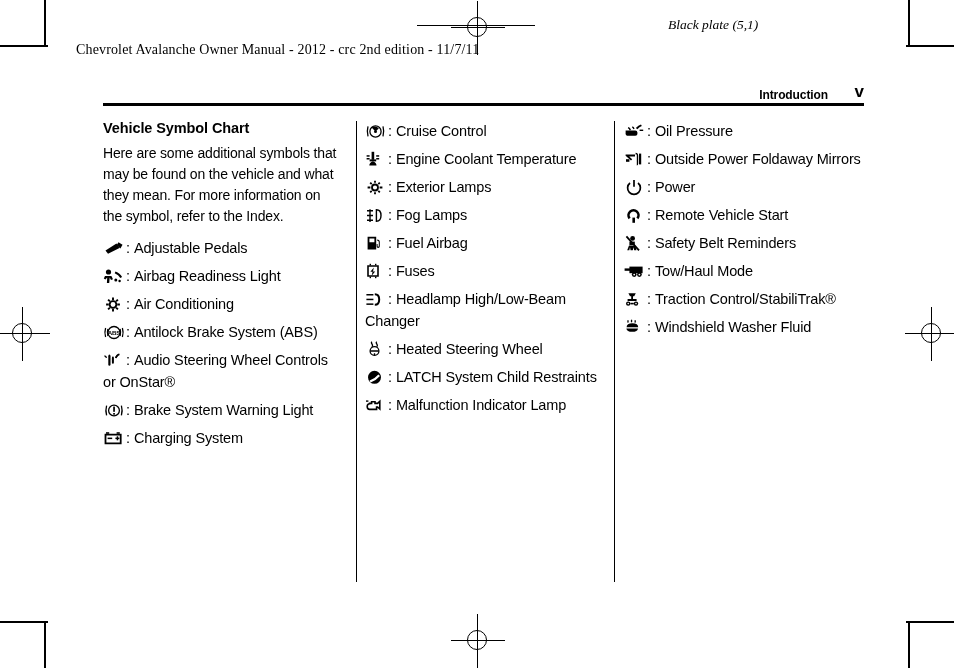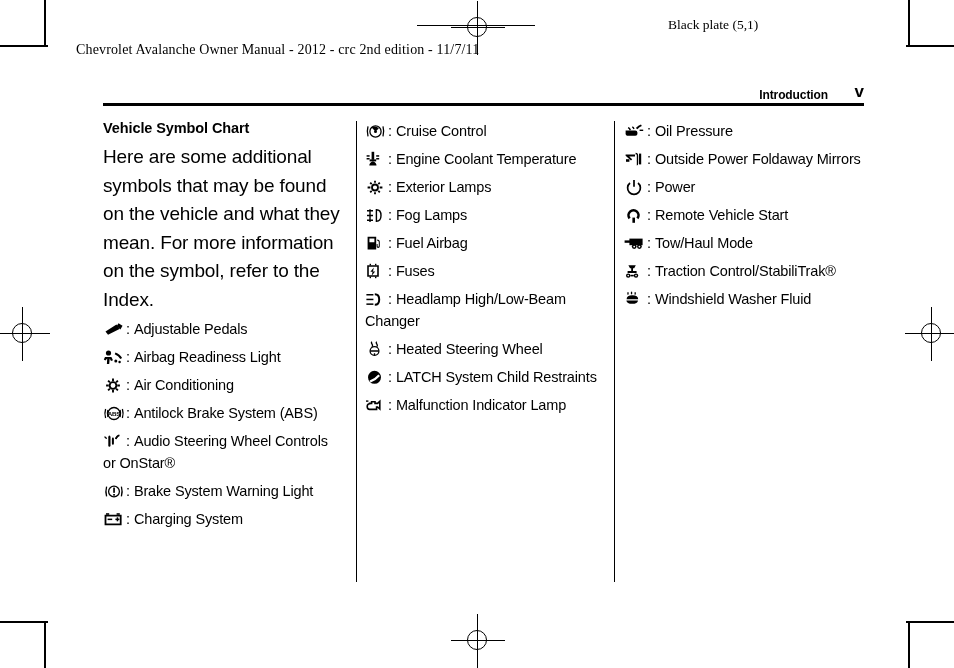--- a/index.html
+++ b/index.html
@@ -67,20 +67,21 @@
     height: 1px;
     background: #000;
   }
   .black-plate {
     position: absolute;
     left: 668px;
     top: 17px;
     font-family: "Liberation Serif", serif;
     font-size: 13.5px;
     white-space: nowrap;
+    font-style: italic;
   }
 
   
   .page-head {
     position: absolute;
     left: 103px;
     top: 78px;
     width: 761px;
     height: 28px;
   }
@@ -135,23 +136,23 @@
   .col-rule-a { left: 253px; }
   .col-rule-b { left: 511px; }
 
   .section-title {
     font-size: 14.5px;
     font-weight: bold;
     margin: 0 0 7px 0;
     letter-spacing: -0.1px;
   }
   .body-para {
-    font-size: 19px;
+    font-size: 14px;
     line-height: 1.50;
-    margin: 0 0 4px 0;
+    margin: 0 0 10px 0;
     letter-spacing: -0.15px;
   }
 
   
   .sym-list { margin: 0; padding: 0; list-style: none; }
   .sym-item {
     font-size: 14.5px;
     line-height: 1.52;
     margin: 0 0 6px 0;
     letter-spacing: -0.15px;
@@ -510,20 +511,34 @@
               <g fill="none" stroke="#000" stroke-width="2.6">
                 <path d="M5.6 11.4 a5 5 0 1 1 7.8 0"></path>
               </g>
               <g fill="#000">
                 <path d="M8.4 10.6 h2.6 v5.2 H8.4 Z"></path>
               </g>
             </svg>
         </span><span class="sym-colon">:</span><span class="sym-label">Remote Vehicle Start</span>
       </div>
 
+      <div class="sym-item">
+        <span class="sym-ico">
+          <svg width="22" height="17" viewBox="0 0 22 17">
+              <g fill="#000">
+                <circle cx="8.6" cy="3.4" r="2.4"></circle>
+                <path d="M5.4 6.6 h5.4 v3.4 H5.4 Z"></path>
+                <path d="M5 10.4 h6.4 l1 4.8 h-2.2 l-0.7 -3 -0.7 3 H6.6 l-0.6 -3 -0.7 3 H3.2 Z"></path>
+              </g>
+              <g fill="none" stroke="#000" stroke-width="1.8">
+                <path d="M2.4 1.4 L15 15.4"></path>
+              </g>
+            </svg>
+        </span><span class="sym-colon">:</span><span class="sym-label">Safety Belt Reminders</span>
+      </div>
 
 
       <div class="sym-item">
         <span class="sym-ico">
           <svg width="22" height="17" viewBox="0 0 22 17">
               <g fill="#000">
                 <path d="M5.4 3.6 h13.2 v6.6 H5.4 Z"></path>
                 <rect x="0.6" y="5.4" width="5.4" height="2.4"></rect>
                 <circle cx="10.2" cy="11.6" r="2.4"></circle>
                 <circle cx="15.4" cy="11.6" r="2.4"></circle>

